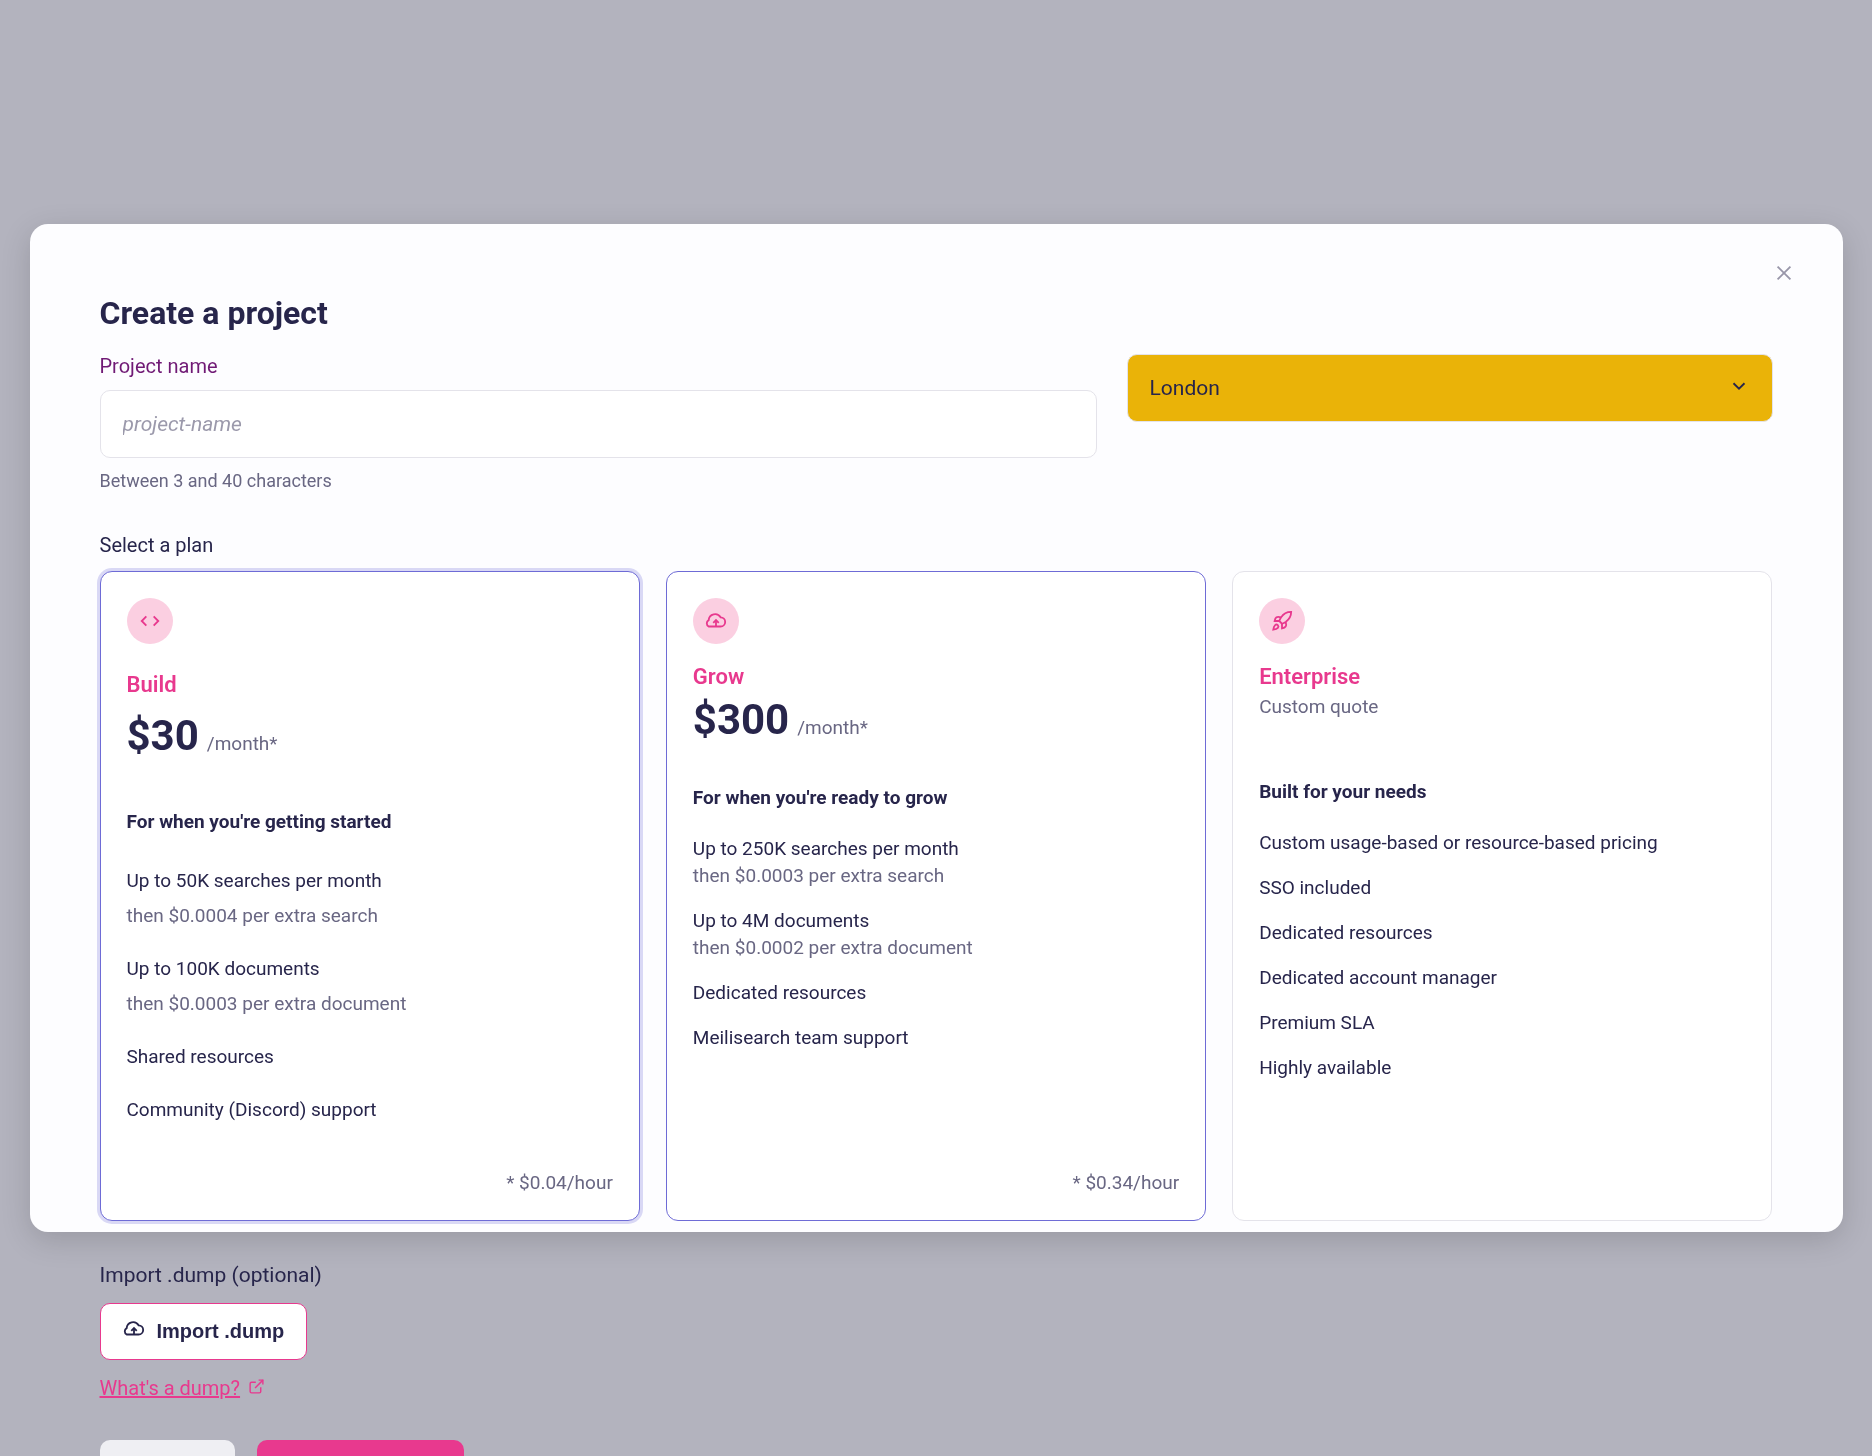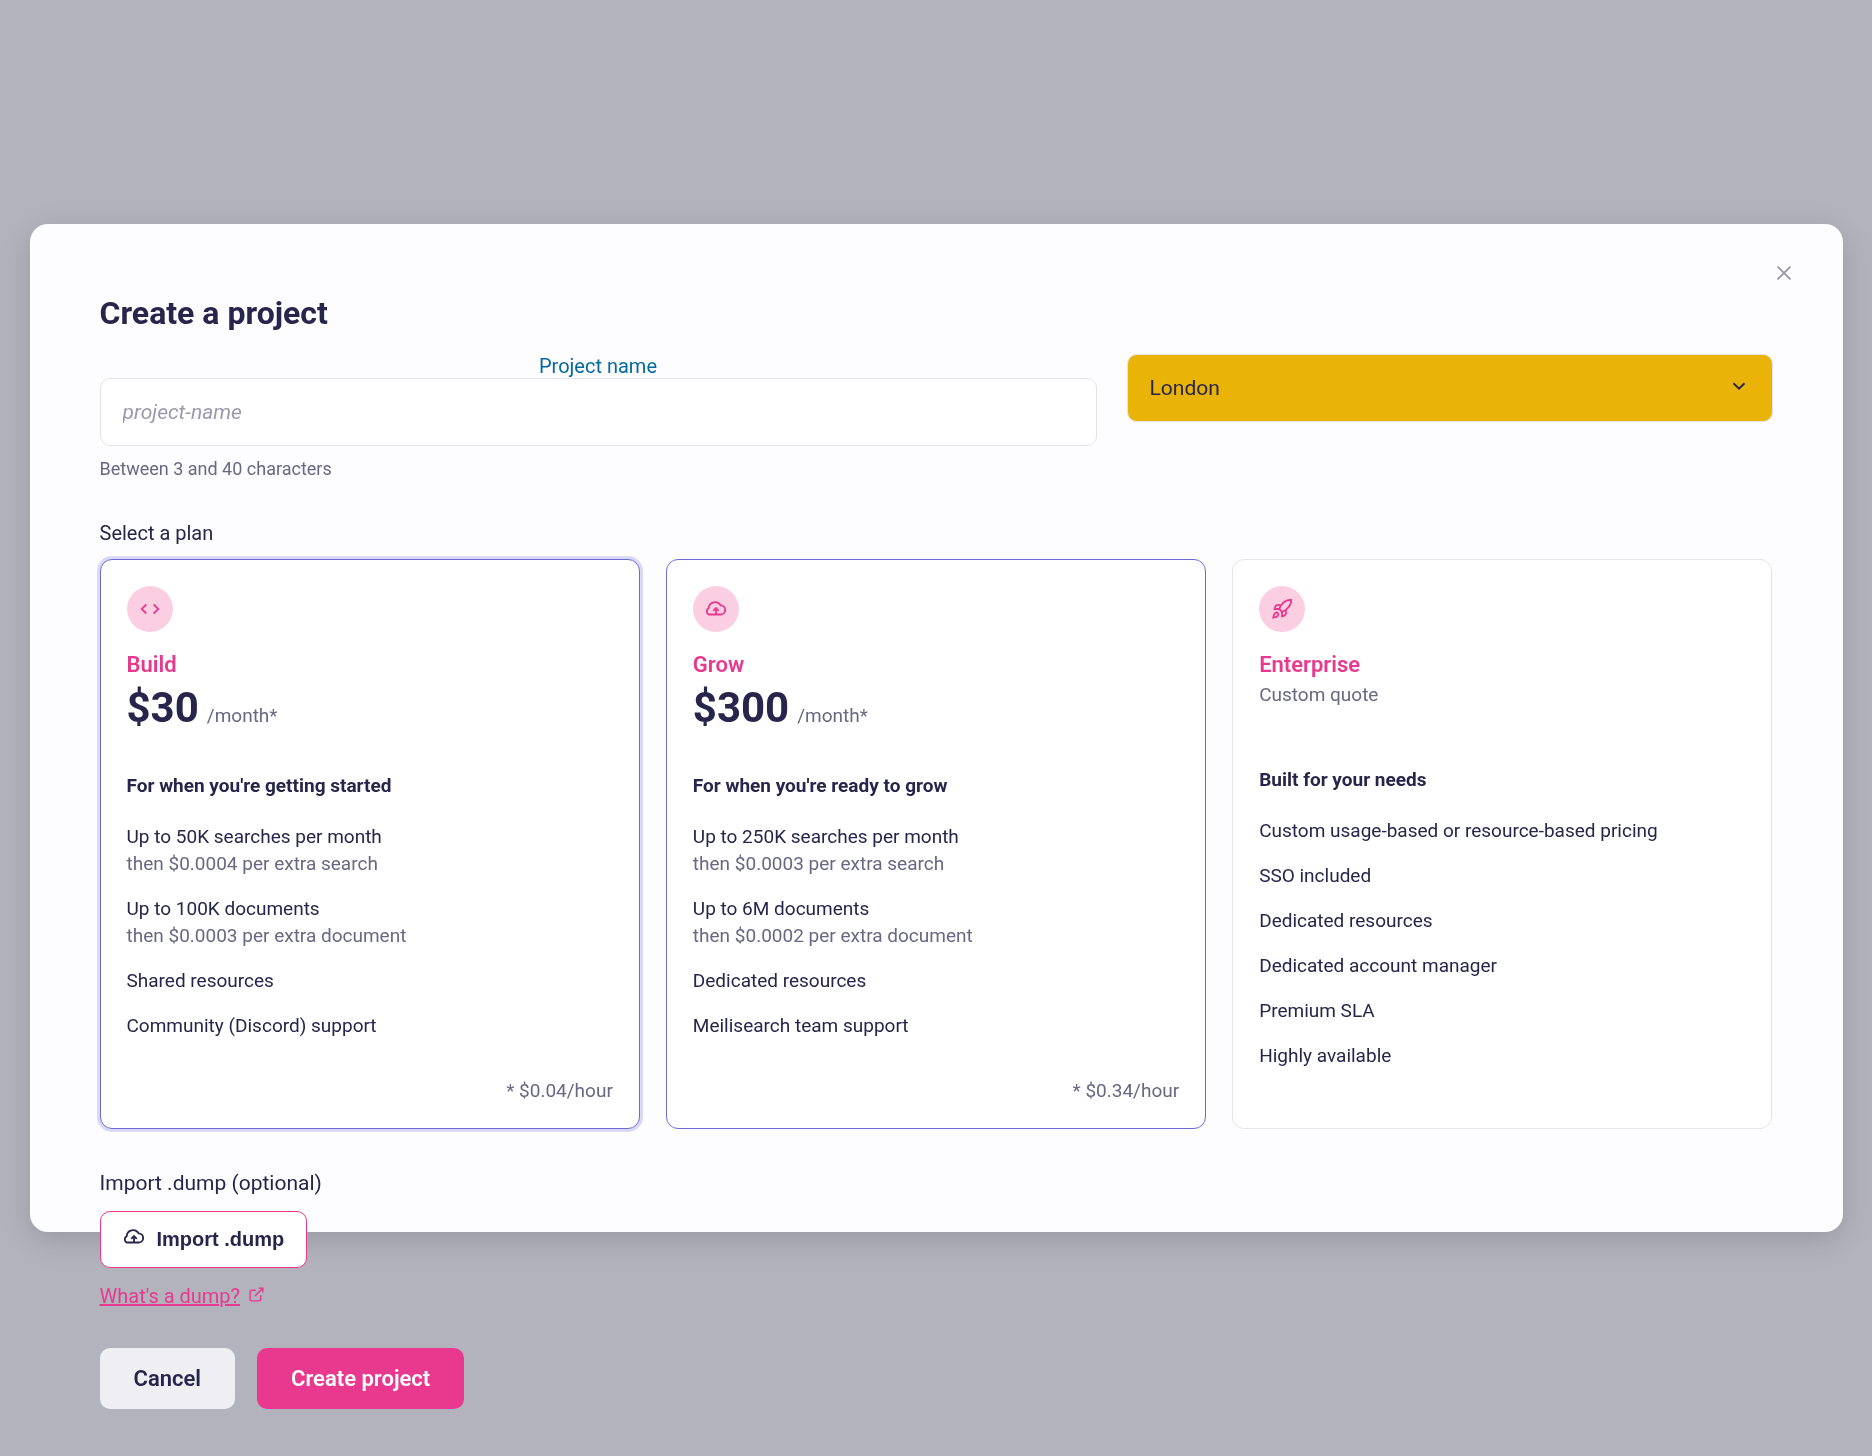--- a/index.html
+++ b/index.html
@@ -49,22 +49,22 @@
     .form-row {
       display: flex;
       gap: 30px;
       margin-bottom: 42px;
     }
     .field-group { display: flex; flex-direction: column; }
     .field-group.project-name { flex: 1; }
     .field-group.region { width: 646px; }
     .label {
       font-size: 20px;
-      color: #0369a1;
-      text-align: center;
+      color: #701a75;
+      margin-bottom: 12px;
     }
     .text-input {
       border: 1px solid #e4e3ea;
       border-radius: 10px;
       height: 68px;
       padding: 0 22px;
       font-size: 21px;
       color: #27254b;
       font-style: italic;
       outline: none;
@@ -107,20 +107,21 @@
       border-radius: 12px;
       padding: 26px;
       background: #fff;
       cursor: pointer;
       display: flex;
       flex-direction: column;
     }
     .plan-card.selected {
       border: 1.5px solid #6e6bd6;
       box-shadow: 0 0 0 3px rgba(110,107,214,0.25);
+      gap: 8px;
     }
     .plan-card.outlined {
       border: 1.5px solid #6e6bd6;
     }
     .plan-icon {
       width: 46px;
       height: 46px;
       border-radius: 50%;
       background: #fbcfe1;
       display: flex;
@@ -306,21 +307,21 @@
           </svg>
       </div>
       <div class="plan-name">Grow</div>
       <div class="plan-price-row">
         <span class="plan-price">$300</span>
         <span class="plan-period">/month*</span>
       </div>
       <div class="plan-tagline">For when you're ready to grow</div>
       <div class="feature">Up to 250K searches per month</div>
       <div class="feature-sub">then $0.0003 per extra search</div>
-      <div class="feature">Up to 6M documents</div>
+      <div class="feature">Up to 4M documents</div>
       <div class="feature-sub">then $0.0002 per extra document</div>
       <div class="feature-single">Dedicated resources</div>
       <div class="feature-single">Meilisearch team support</div>
       <div class="plan-footer">* $0.34/hour</div>
     </div>
 
     <div class="plan-card">
       <div class="plan-icon">
         <svg width="22" height="22" viewBox="0 0 24 24">
             <path d="M4.5 16.5c-1.5 1.26-2 5-2 5s3.74-.5 5-2c.71-.84.7-2.13-.09-2.91a2.18 2.18 0 0 0-2.91-.09z"></path>

